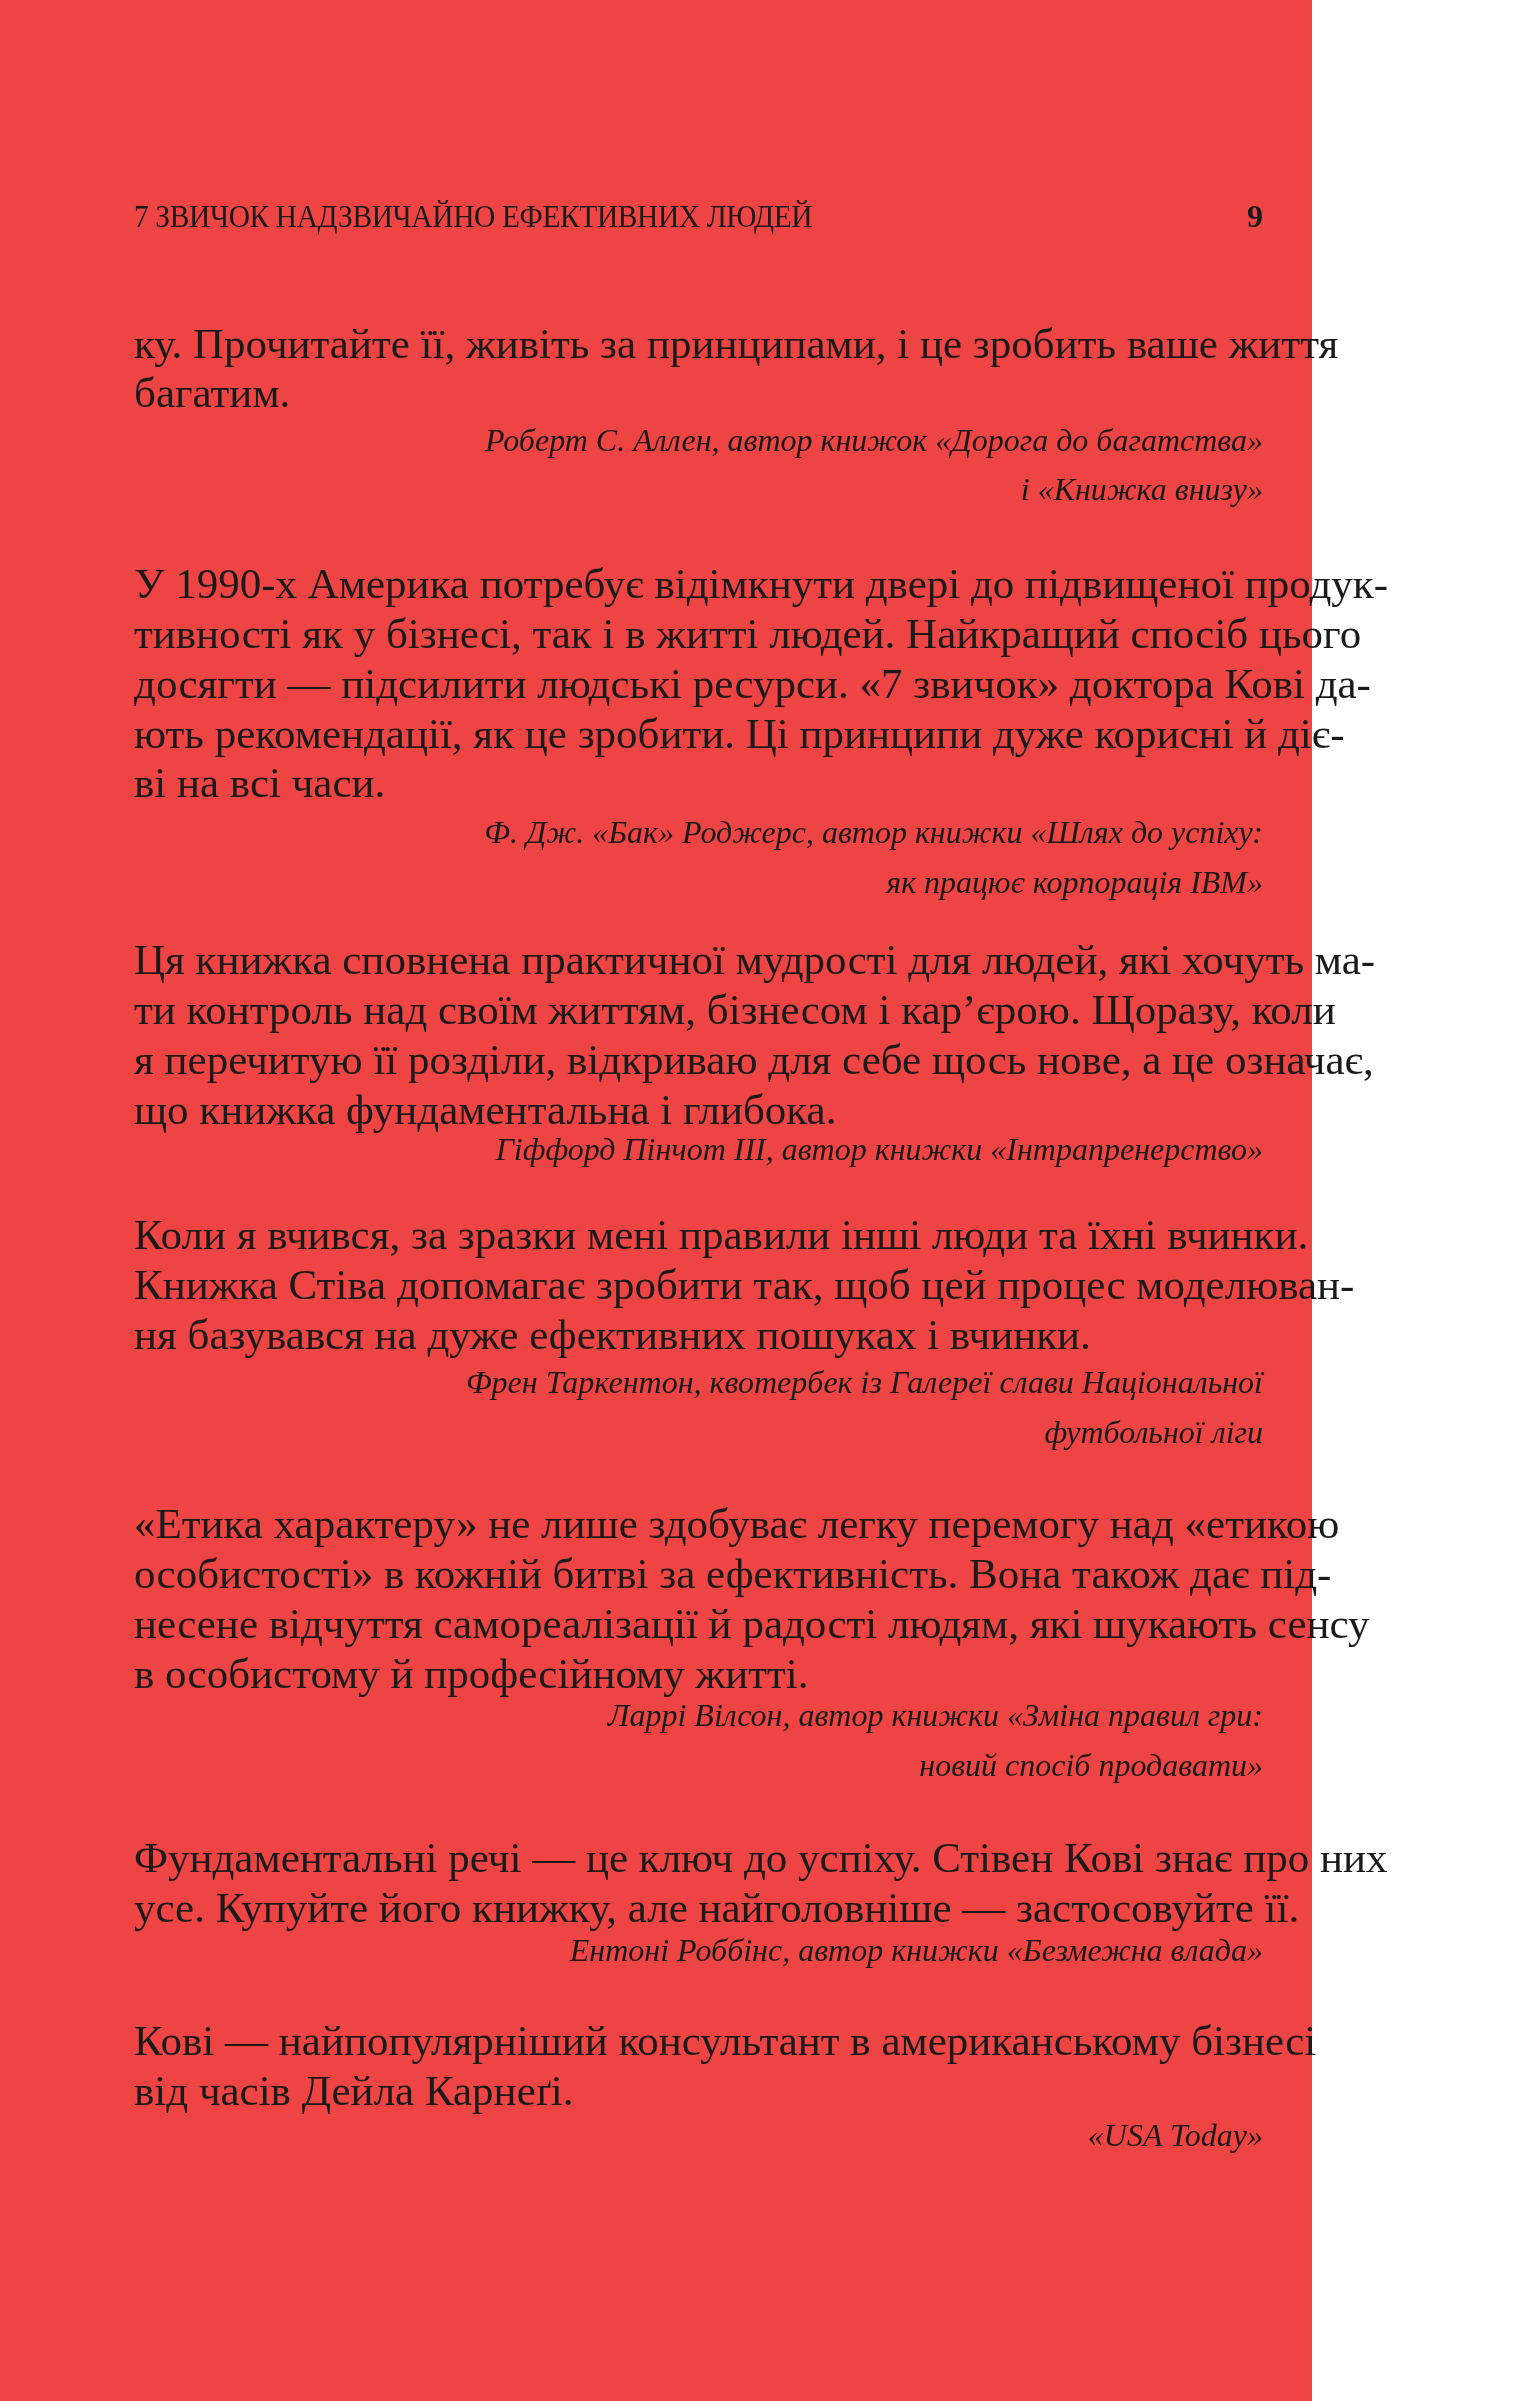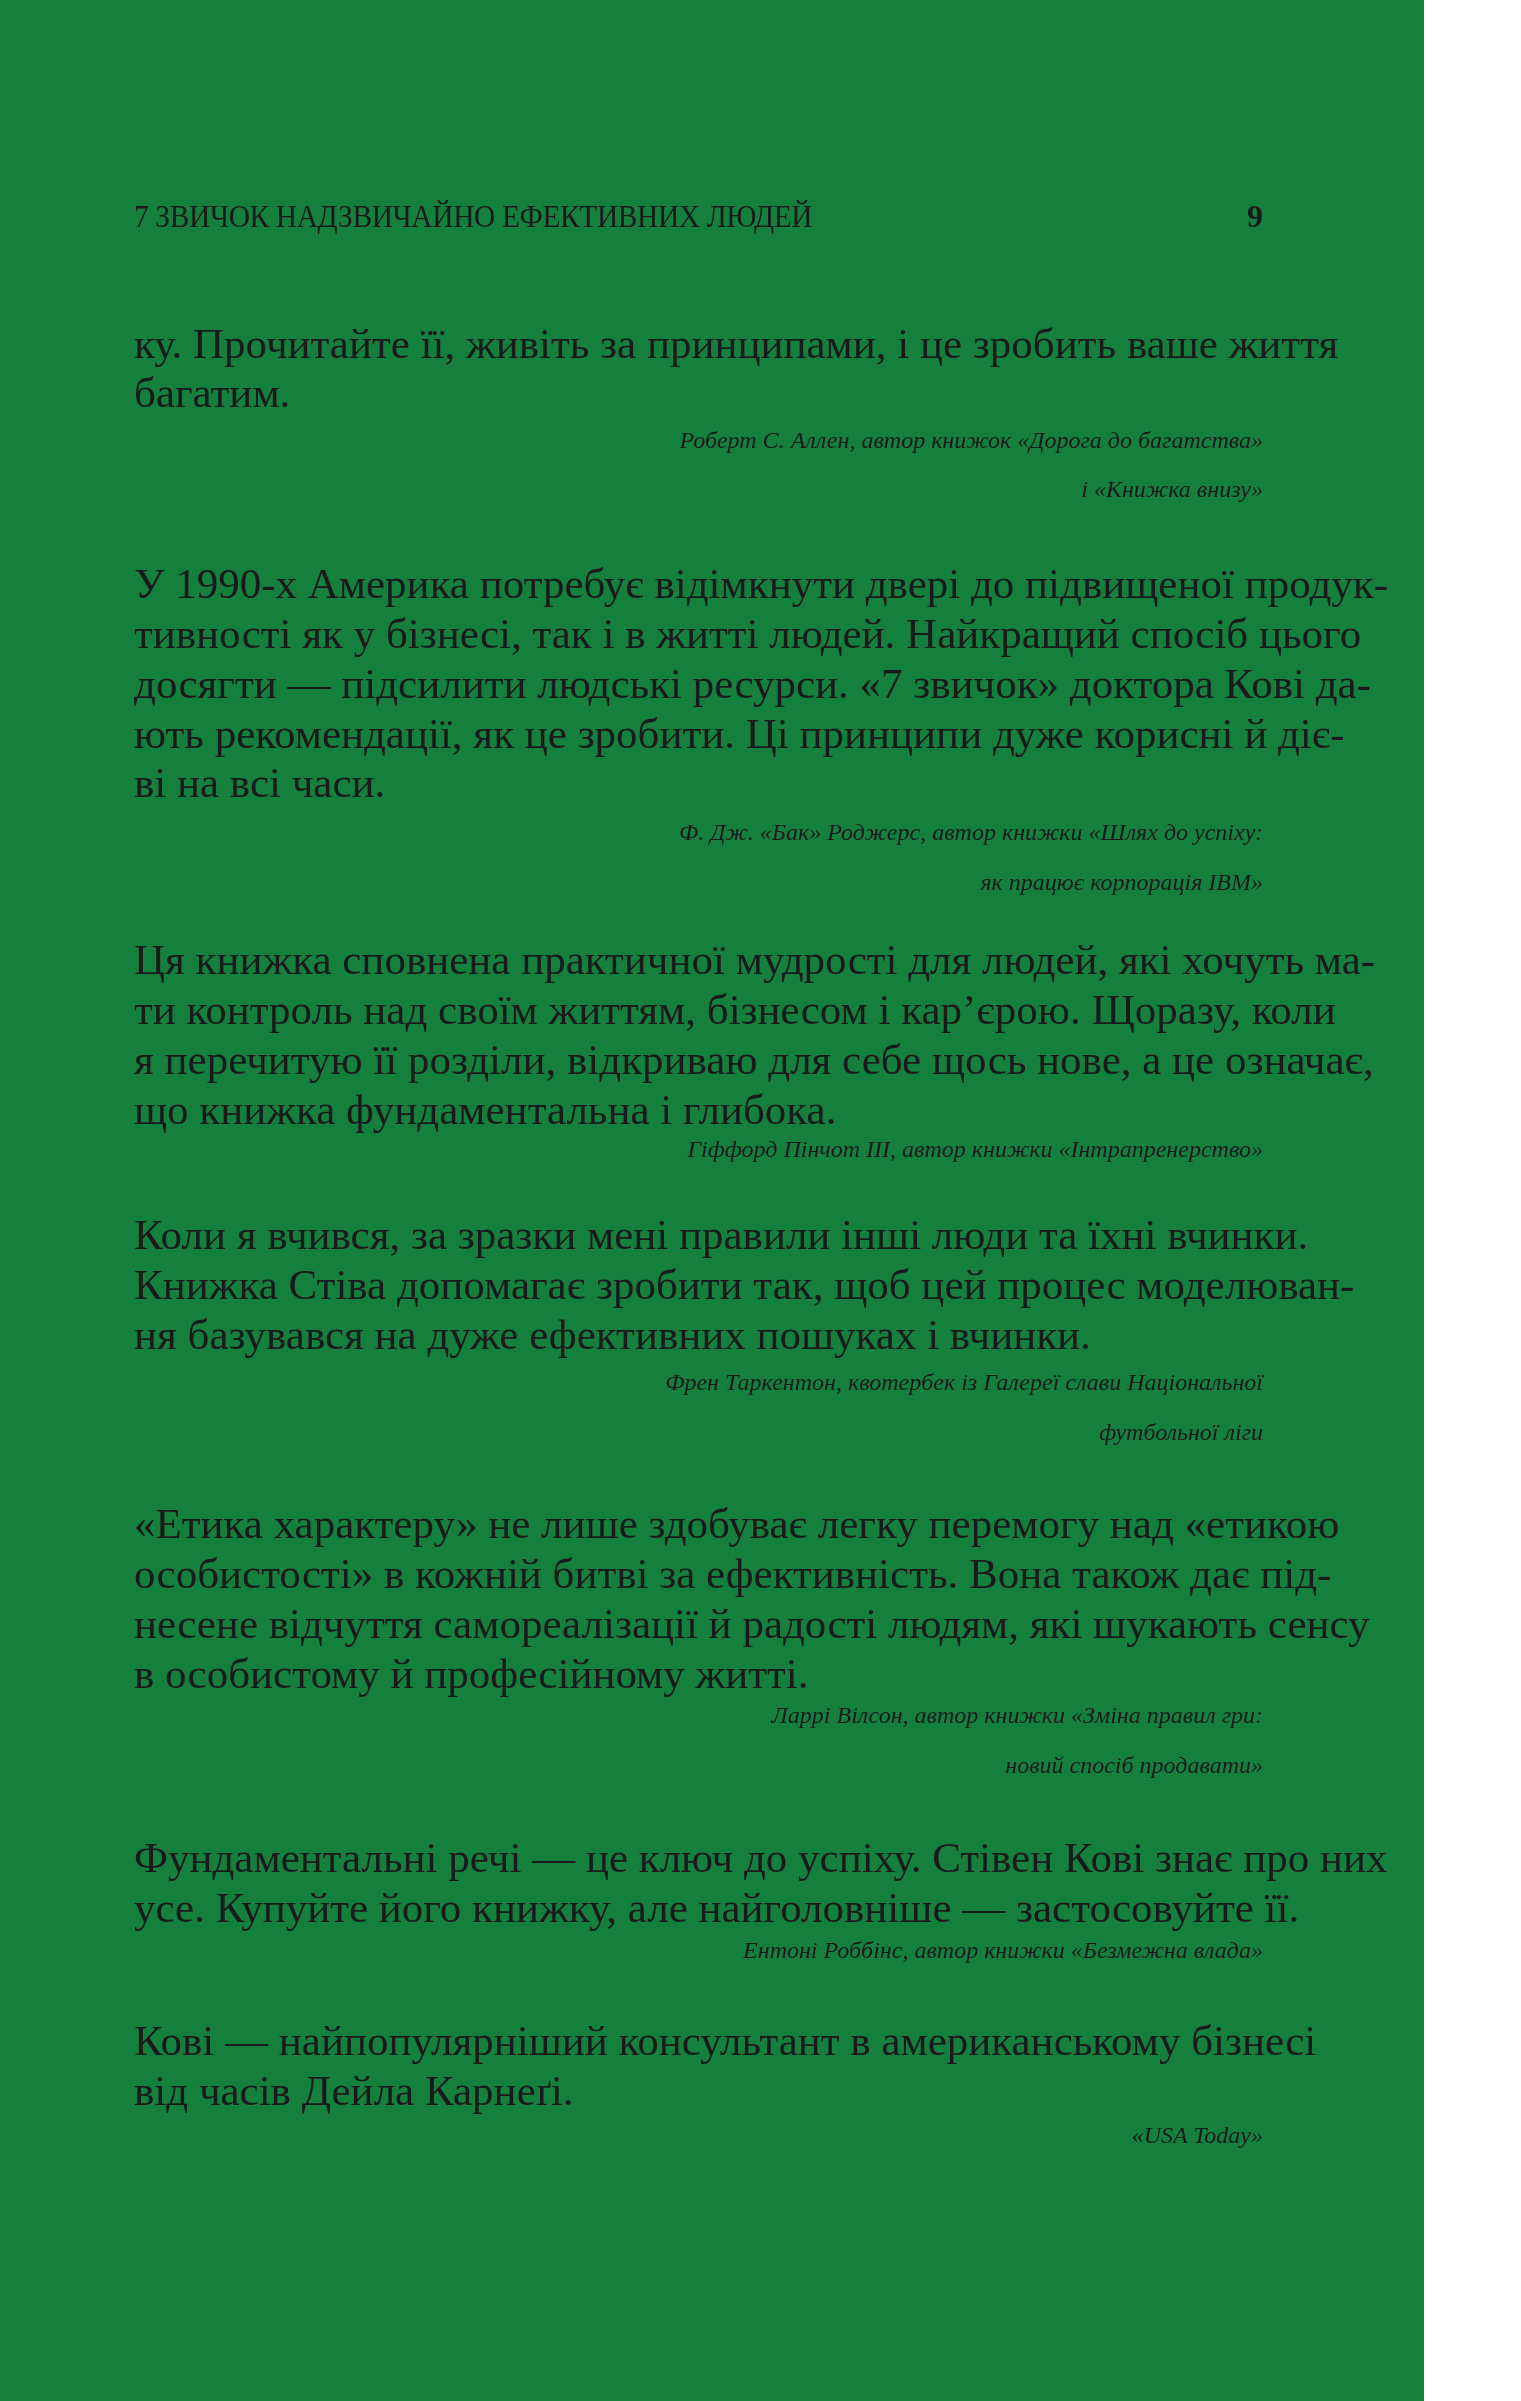--- a/index.html
+++ b/index.html
@@ -1,25 +1,25 @@
 <!DOCTYPE html>
 <html style="font-size:12.7px"><head>
 <meta charset="utf-8">
 <style>
   html, body { margin:0; padding:0; background:#ffffff; }
   body { width:1522px; height:2401px; position:relative; overflow:hidden;
          font-family:"Liberation Serif", "DejaVu Serif", serif; color:#1a1a1a; }
-  .page { position:absolute; left:0; top:0; width:1424px; height:2401px; background:#15803d; }
+  .page { position:absolute; left:0; top:0; width:1312px; height:2401px; background:#ef4444; }
   .header-title { position:absolute; left:134px; top:198px; font-size:32px; letter-spacing:-0.4px;
                   transform:scaleX(0.92); transform-origin:left center; white-space:nowrap; }
   .page-num { position:absolute; left:1244px; top:198px; width:19px; text-align:right; font-size:32px; font-weight:bold; }
   .line { position:absolute; left:134px; width:1129px; font-size:43px; line-height:41px; white-space:nowrap;
           text-align:justify; text-align-last:justify; }
   .line.last { text-align-last:left; }
-  .attr { position:absolute; left:134px; width:1129px; font-size:24px; line-height:41px; font-style:italic;
+  .attr { position:absolute; left:134px; width:1129px; font-size:32px; line-height:41px; font-style:italic;
           text-align:right; white-space:nowrap; }
 </style>
 </head>
 <body>
 
 <div class="page">
 
   <div class="header-title">7 ЗВИЧОК НАДЗВИЧАЙНО ЕФЕКТИВНИХ ЛЮДЕЙ</div>
   <div class="page-num">9</div>
 

